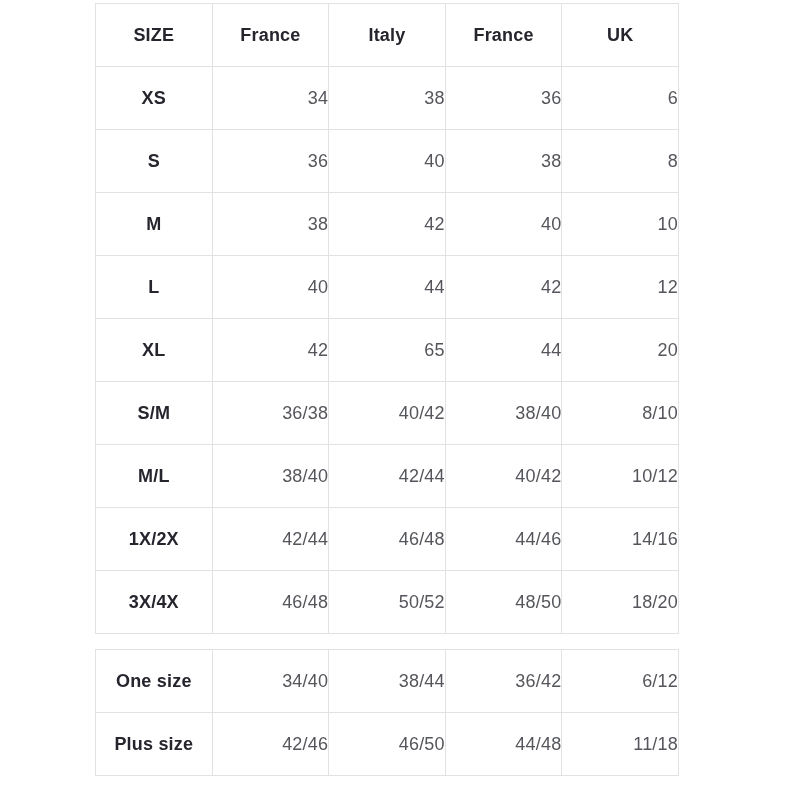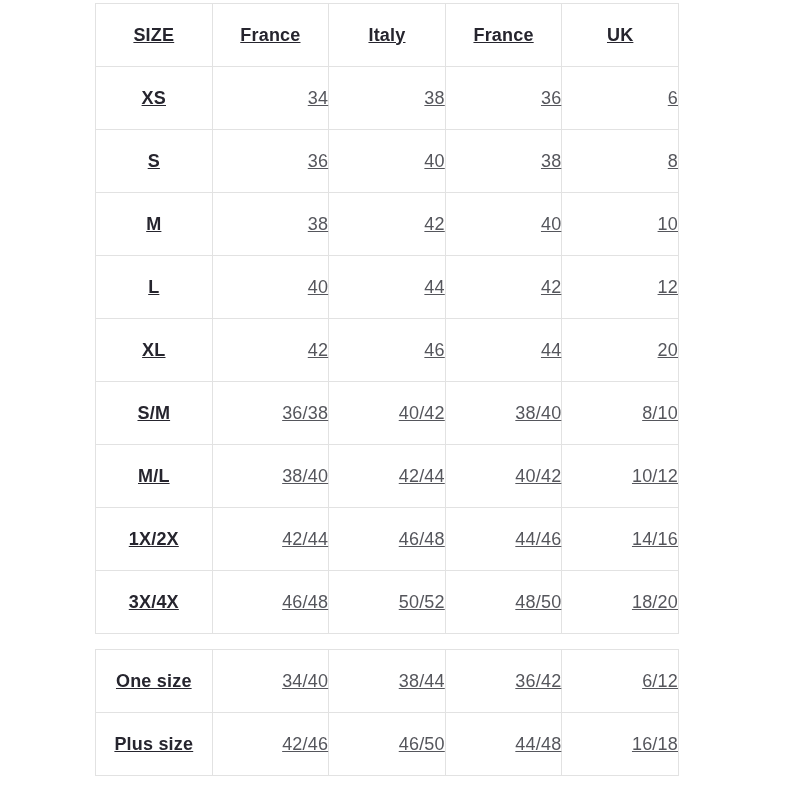--- a/index.html
+++ b/index.html
@@ -35,21 +35,20 @@
     background: var(--bg);
   }
   th, td {
     border: 1px solid var(--border);
     height: 63px;
     text-align: center;
     vertical-align: middle;
     padding: 0;
     font-size: 18px;
     letter-spacing: 0.2px;
-    text-decoration: underline;
   }
   th {
     font-weight: bold;
     color: var(--header-text);
   }
   td {
     font-weight: normal;
     color: var(--value-text);
     text-align: right;
   }
@@ -93,21 +92,21 @@
         <tr>
           <th>L</th>
           <td>40</td>
           <td>44</td>
           <td>42</td>
           <td>12</td>
         </tr>
         <tr>
           <th>XL</th>
           <td>42</td>
-          <td>46</td>
+          <td>65</td>
           <td>44</td>
           <td>20</td>
         </tr>
         <tr>
           <th>S/M</th>
           <td>36/38</td>
           <td>40/42</td>
           <td>38/40</td>
           <td>8/10</td>
         </tr>
@@ -144,17 +143,17 @@
           <td>34/40</td>
           <td>38/44</td>
           <td>36/42</td>
           <td>6/12</td>
         </tr>
         <tr>
           <th>Plus size</th>
           <td>42/46</td>
           <td>46/50</td>
           <td>44/48</td>
-          <td>16/18</td>
+          <td>11/18</td>
         </tr>
       </tbody>
   </table>
 </div>
 
 </body></html>

